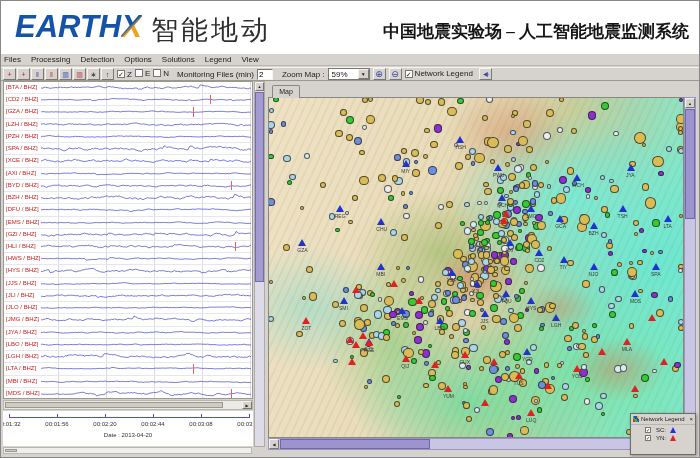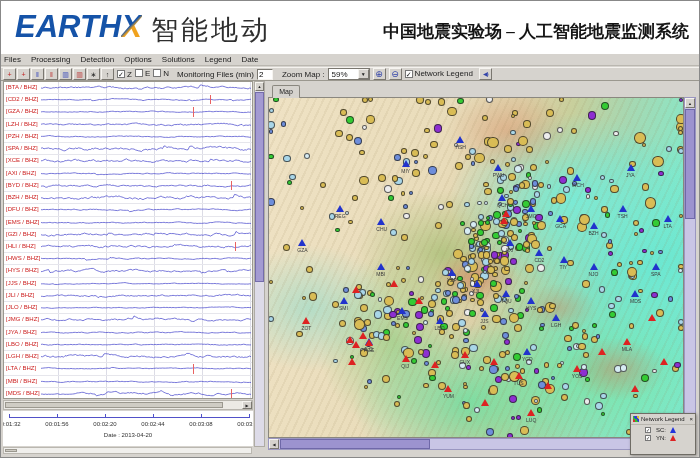--- a/index.html
+++ b/index.html
@@ -139,21 +139,21 @@
     <div class="hdr-title">中国地震实验场 – 人工智能地震监测系统</div>
   </div>
 
   <div class="menubar" id="menubar">
       <span class="menu-item">Files</span>
       <span class="menu-item">Processing</span>
       <span class="menu-item">Detection</span>
       <span class="menu-item">Options</span>
       <span class="menu-item">Solutions</span>
       <span class="menu-item">Legend</span>
-      <span class="menu-item">Date</span>
+      <span class="menu-item">View</span>
     </div>
 
   <div class="toolbar">
     <span id="tbtns" class="tbtns">
         <button class="tbtn"><span style="color:#c22222">+</span></button>
         <button class="tbtn"><span style="color:#c22222">+</span></button>
         <button class="tbtn"><span style="color:#3344bb">‖</span></button>
         <button class="tbtn"><span style="color:#bb3333">‖</span></button>
         <button class="tbtn"><span style="color:#3344bb">▥</span></button>
         <button class="tbtn"><span style="color:#bb3333">▥</span></button>

